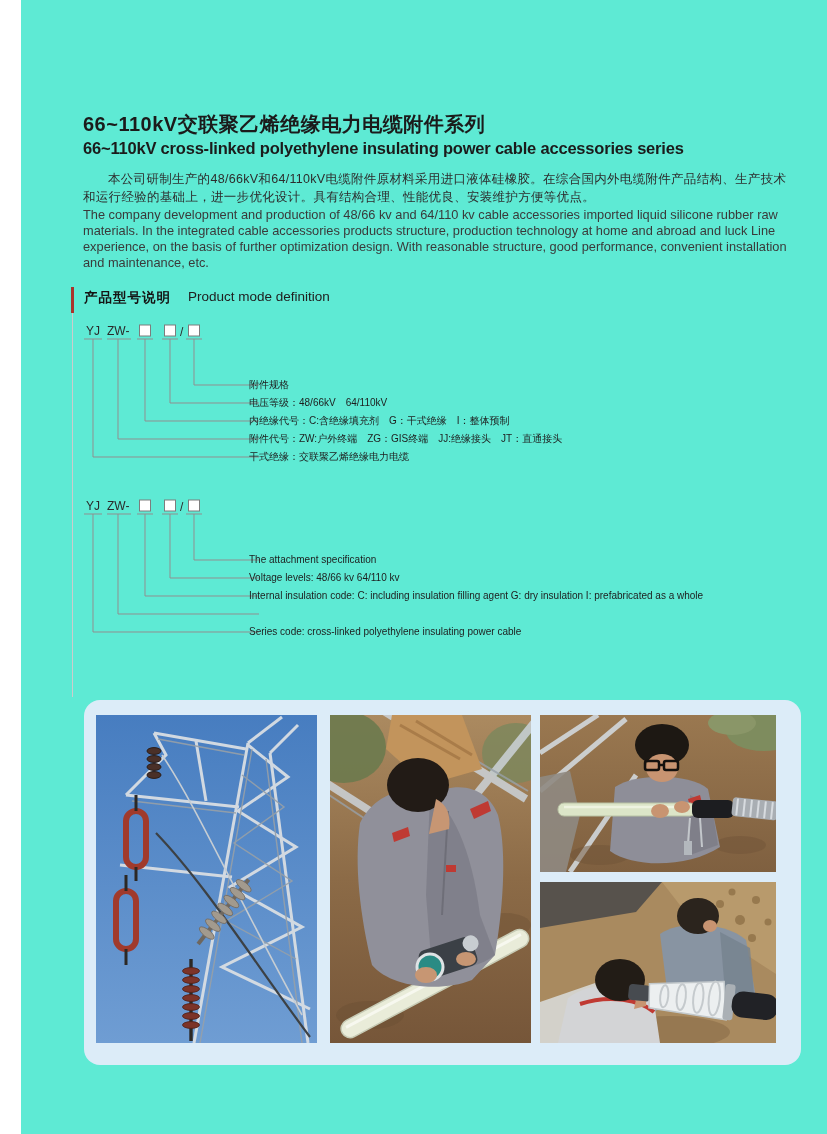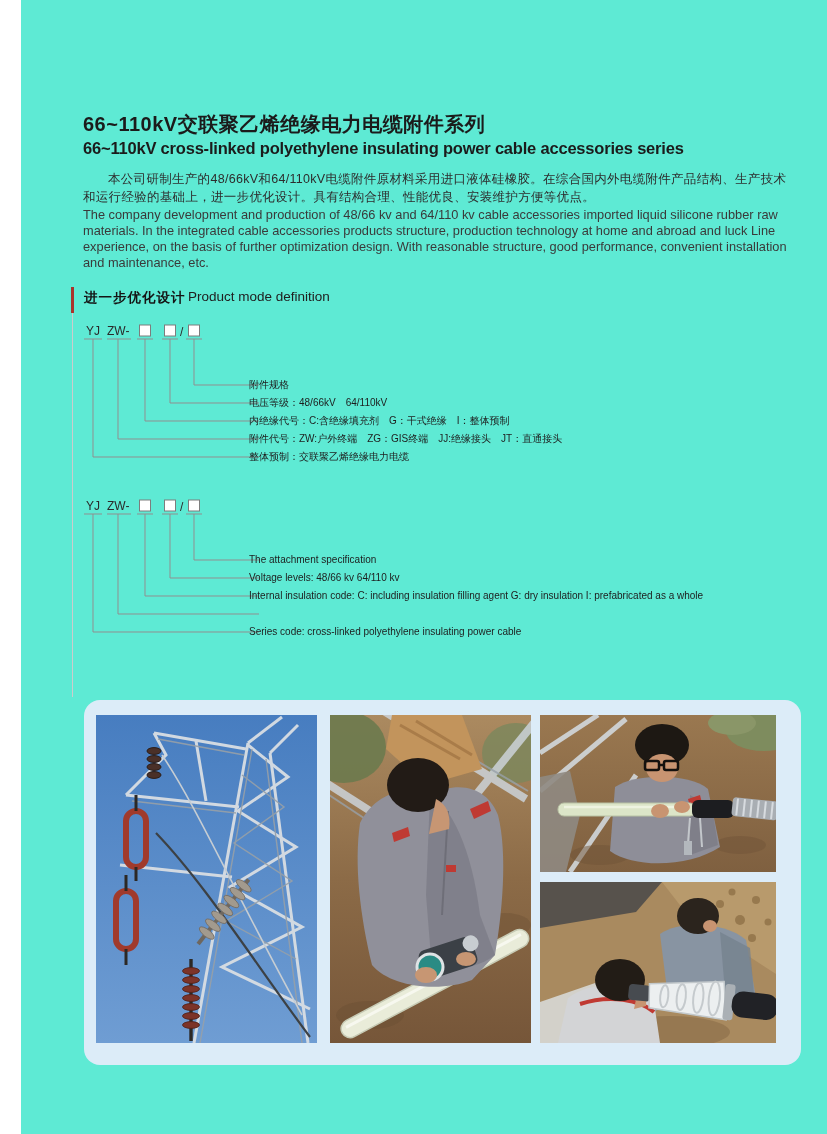--- a/index.html
+++ b/index.html
@@ -40,21 +40,21 @@
 <div class="page">
 
   <h1 class="title-zh">66~110kV交联聚乙烯绝缘电力电缆附件系列</h1>
   <h2 class="title-en">66~110kV cross-linked polyethylene insulating power cable accessories series</h2>
 
   <p class="intro intro-zh">本公司研制生产的48/66kV和64/110kV电缆附件原材料采用进口液体硅橡胶。在综合国内外电缆附件产品结构、生产技术和运行经验的基础上，进一步优化设计。具有结构合理、性能优良、安装维护方便等优点。</p>
   <p class="intro intro-en">The company development and production of 48/66 kv and 64/110 kv cable accessories imported liquid silicone rubber raw materials. In the integrated cable accessories products structure, production technology at home and abroad and luck  Line experience, on the basis of further optimization design. With reasonable structure, good performance, convenient installation and maintenance, etc.</p>
 
   <div class="marker-red"></div>
   <div class="marker-gray"></div>
-  <div class="sec-zh">进一步优化设计</div>
+  <div class="sec-zh">产品型号说明</div>
   <div class="sec-en">Product mode definition</div>
 
   <div class="diagram" id="diagram-zh">
     <svg class="tree" width="180" height="150" viewBox="0 0 180 150">
       <g stroke="#8f8f8f" stroke-width="1" fill="none">
         <path d="M1 18 H19"></path>
           <path d="M24 18 H48"></path>
           <path d="M54 18 H70"></path>
           <path d="M79 18 H95"></path>
           <path d="M103 18 H119"></path>
@@ -68,21 +68,21 @@
       <rect x="81.5" y="4" width="11" height="11" fill="#ffffff" stroke="#7d7d7d"></rect>
       <rect x="105.5" y="4" width="11" height="11" fill="#ffffff" stroke="#7d7d7d"></rect>
       <text class="ftext" x="3" y="14">YJ</text>
       <text class="ftext" x="24" y="14">ZW-</text>
       <text class="ftext" x="97" y="15">/</text>
     </svg>
     <div class="dlabel r1">附件规格</div>
     <div class="dlabel r2">电压等级：48/66kV　64/110kV</div>
     <div class="dlabel r4">附件代号：ZW:户外终端　ZG：GIS终端　JJ:绝缘接头　JT：直通接头</div>
     <div class="dlabel r3">内绝缘代号：C:含绝缘填充剂　G：干式绝缘　I：整体预制</div>
-    <div class="dlabel r5">整体预制：交联聚乙烯绝缘电力电缆</div>
+    <div class="dlabel r5">干式绝缘：交联聚乙烯绝缘电力电缆</div>
   </div>
 
   <div class="diagram" id="diagram-en">
     <svg class="tree" width="180" height="150" viewBox="0 0 180 150">
       <g stroke="#8f8f8f" stroke-width="1" fill="none">
         <path d="M1 18 H19"></path>
           <path d="M24 18 H48"></path>
           <path d="M54 18 H70"></path>
           <path d="M79 18 H95"></path>
           <path d="M103 18 H119"></path>

